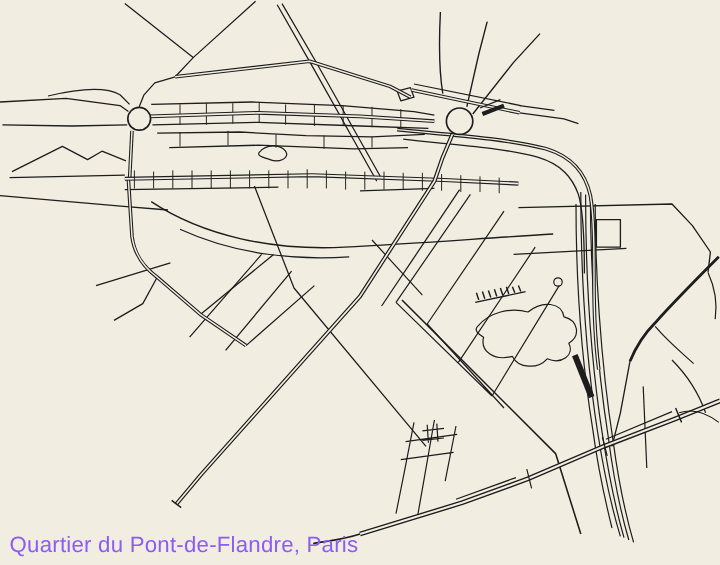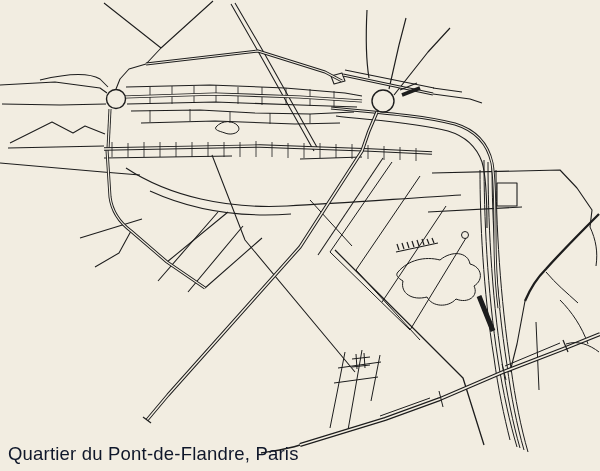--- a/index.html
+++ b/index.html
@@ -91,14 +91,14 @@
       <path d="M600,334 L563,349 L503,372 L440,399 L385,419 L300,445" fill="none" stroke="#1d1d1d" stroke-width="4" stroke-linejoin="round"></path>
       <path d="M600,334 L563,349 L503,372 L440,399 L385,419 L300,445" fill="none" stroke="#f2ede1" stroke-width="1.7" stroke-linejoin="round"></path>
       <path d="M560,343 L505,366 M430,398 L380,416" fill="none" stroke="#1d1d1d" stroke-width="1" stroke-linejoin="round"></path>
       <path d="M300,445 C285,450 271,451 261,453" fill="none" stroke="#1d1d1d" stroke-width="1.4" stroke-linejoin="round"></path>
       <path d="M502,364 L506,380 M439,391 L443,407" fill="none" stroke="#1d1d1d" stroke-width="1" stroke-linejoin="round"></path>
       <path d="M563,340 L568,352" fill="none" stroke="#1d1d1d" stroke-width="1.2" stroke-linejoin="round"></path>
       <path d="M566,344 C578,340 590,345 599,352" fill="none" stroke="#1d1d1d" stroke-width="1" stroke-linejoin="round"></path>
       <circle cx="116" cy="99" r="9.5" fill="#f2ede1" stroke="#1d1d1d" stroke-width="1.4"></circle>
       <circle cx="383" cy="101" r="11" fill="#f2ede1" stroke="#1d1d1d" stroke-width="1.4"></circle>
     </svg>
-  <div id="caption" style="color: #0f172a;">Quartier du Pont-de-Flandre, Paris</div>
+  <div id="caption" style="color: #8b5cf6;">Quartier du Pont-de-Flandre, Paris</div>
 </div>
 
 </body></html>

